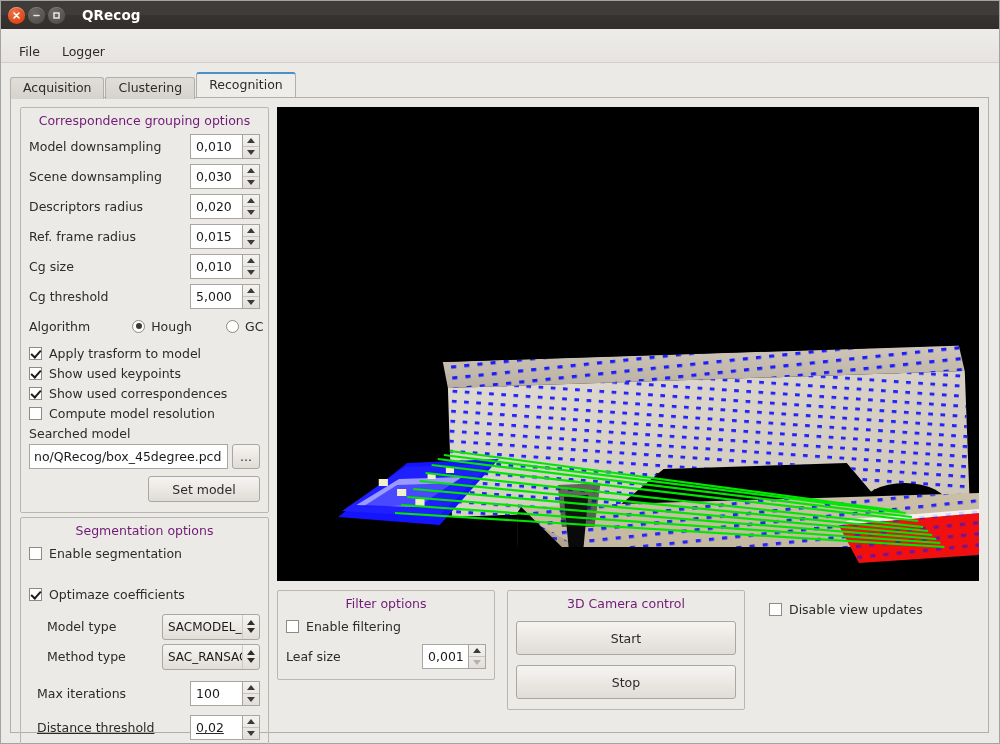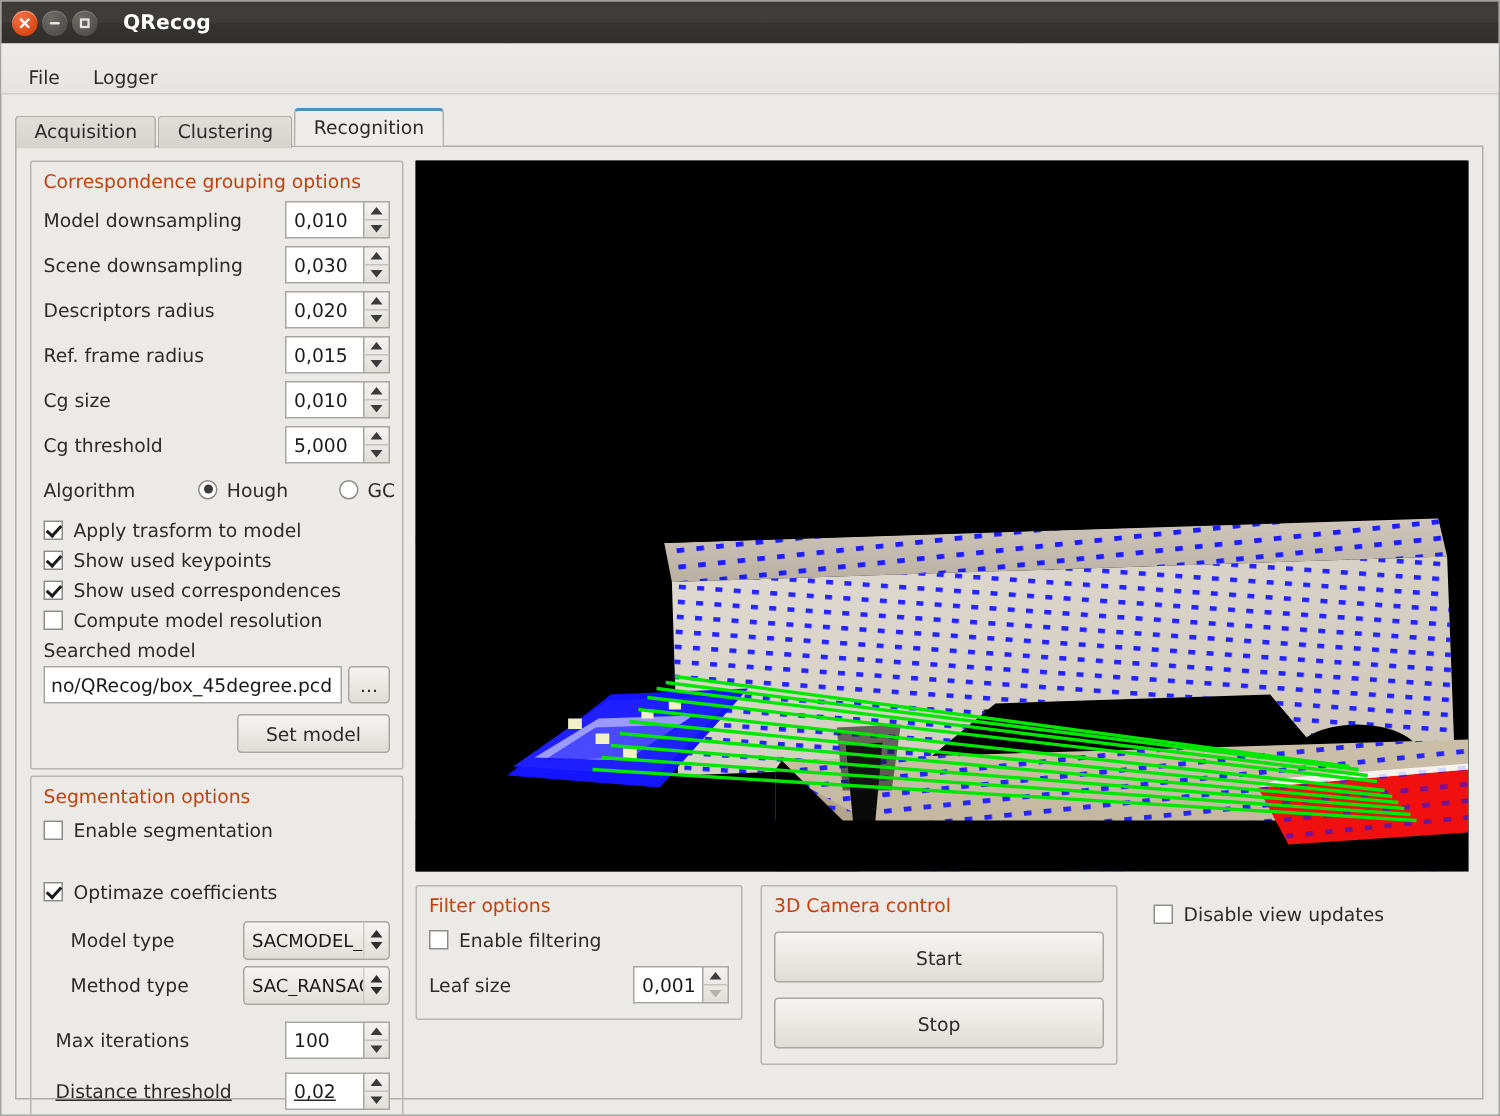--- a/index.html
+++ b/index.html
@@ -126,22 +126,23 @@
     gap: 4px;
   }
   .groupbox {
     border: 1px solid #bab6b1;
     border-radius: 2px;
     padding: 4px 8px 8px 8px;
     background: transparent;
     position: relative;
   }
   .group-title {
+    text-align: center;
     font-size: 12.5px;
-    color: #c2410c;
+    color: #701a75;
     margin-bottom: 5px;
     margin-top: 1px;
   }
 
   .form-row {
     display: flex; align-items: center;
     justify-content: space-between;
     height: 27px;
     margin-bottom: 3px;
   }
@@ -253,21 +254,21 @@
     border: 1px solid #aaa6a1;
     border-radius: 3px;
     font-size: 12.5px;
     color: #2b2b2b;
     display: flex; align-items: center; justify-content: center;
     cursor: default;
     height: 25px;
   }
   .btn-dots { width: 28px; flex: none; }
   .btn-setmodel {
-    width: 102px; height: 26px;
+    width: 112px; height: 26px;
     margin: 7px 0 2px auto;
   }
 
   
   .combo {
     width: 98px; height: 26px;
     background: linear-gradient(to bottom, #f6f4f2 0%, #ebe8e4 55%, #e1dedA 100%);
     border: 1px solid #aaa6a1;
     border-radius: 3px;
     display: flex; align-items: center;

